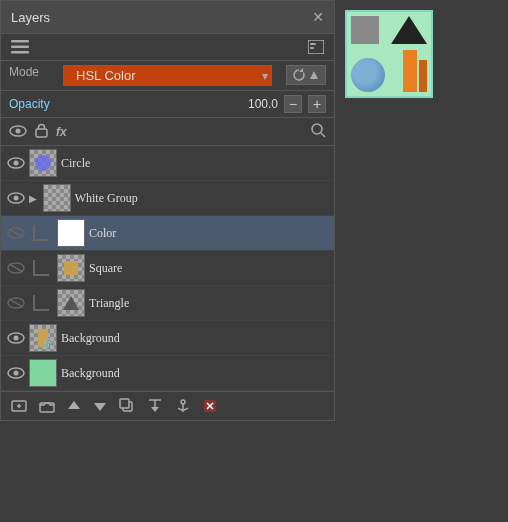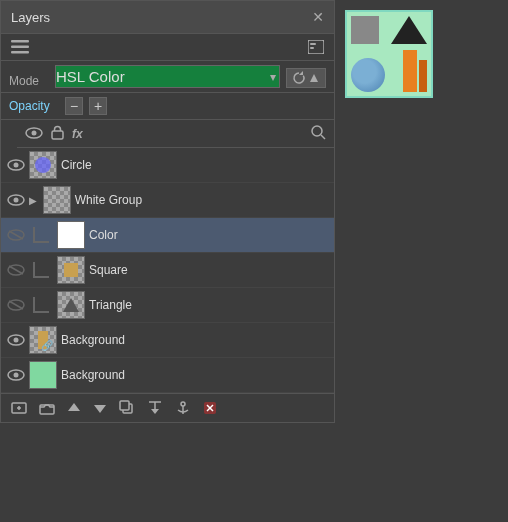--- a/index.html
+++ b/index.html
@@ -58,38 +58,38 @@
       cursor: pointer;
       padding: 2px 4px;
       font-size: 14px;
       display: flex;
       align-items: center;
       justify-content: center;
     }
 
     .mode-row {
       display: flex;
-      align-items: flex-end;
+      align-items: flex-start;
       padding: 4px 8px;
       border-bottom: 1px solid #555;
-      gap: 6px;
+      gap: 14px;
     }
 
     .mode-label {
       color: #aaa;
       font-size: 12px;
       min-width: 40px;
     }
 
     .mode-select {
-      background: #15803d;
+      background: #c2410c;
       border: 1px solid #666;
       color: #ddd;
-      font-size: 15px;
-      padding: 2px 0;
+      font-size: 13px;
+      padding: 2px 12px;
       flex: 1;
       appearance: none;
       -webkit-appearance: none;
     }
 
     .reset-btn {
       background: #555;
       border: 1px solid #666;
       color: #aaa;
       font-size: 11px;
@@ -132,21 +132,20 @@
       cursor: pointer;
       font-size: 14px;
     }
 
     .tools-row {
       display: flex;
       align-items: center;
       padding: 4px 8px;
       border-bottom: 1px solid #555;
       gap: 8px;
-      margin-left: 16px;
     }
 
     .tool-icon {
       color: #aaa;
       font-size: 14px;
       cursor: pointer;
     }
 
     .tool-search {
       margin-left: auto;
@@ -162,20 +161,21 @@
     }
 
     .layer-item {
       display: flex;
       align-items: center;
       padding: 3px 6px;
       border-bottom: 1px solid #444;
       cursor: pointer;
       gap: 4px;
       min-height: 34px;
+      font-family: Liberation Serif, serif;
     }
     .layer-item.selected { background: #4c5a70; }
 
     .layer-eye {
       color: #aaa;
       font-size: 14px;
       min-width: 18px;
       display: flex;
       align-items: center;
       justify-content: center;
@@ -396,20 +396,21 @@
         <path d="M11 0v4h-4" fill="#aaa"></path>
       </svg>
       <svg width="12" height="12" viewBox="0 0 12 12" fill="#aaa">
         <polygon points="6,2 10,10 2,10"></polygon>
       </svg>
     </button>
   </div>
 
   <div class="opacity-row">
     <span class="opacity-label">Opacity</span>
+    <span class="opacity-value">100.0</span>
     <div class="opacity-minus">−</div>
     <div class="opacity-plus">+</div>
   </div>
 
   <div class="tools-row">
     <span class="tool-icon">
       <svg width="18" height="12" viewBox="0 0 18 12" fill="none">
         <ellipse cx="9" cy="6" rx="8" ry="5" stroke="#aaa" stroke-width="1.5"></ellipse>
         <circle cx="9" cy="6" r="2.5" fill="#aaa"></circle>
       </svg>

